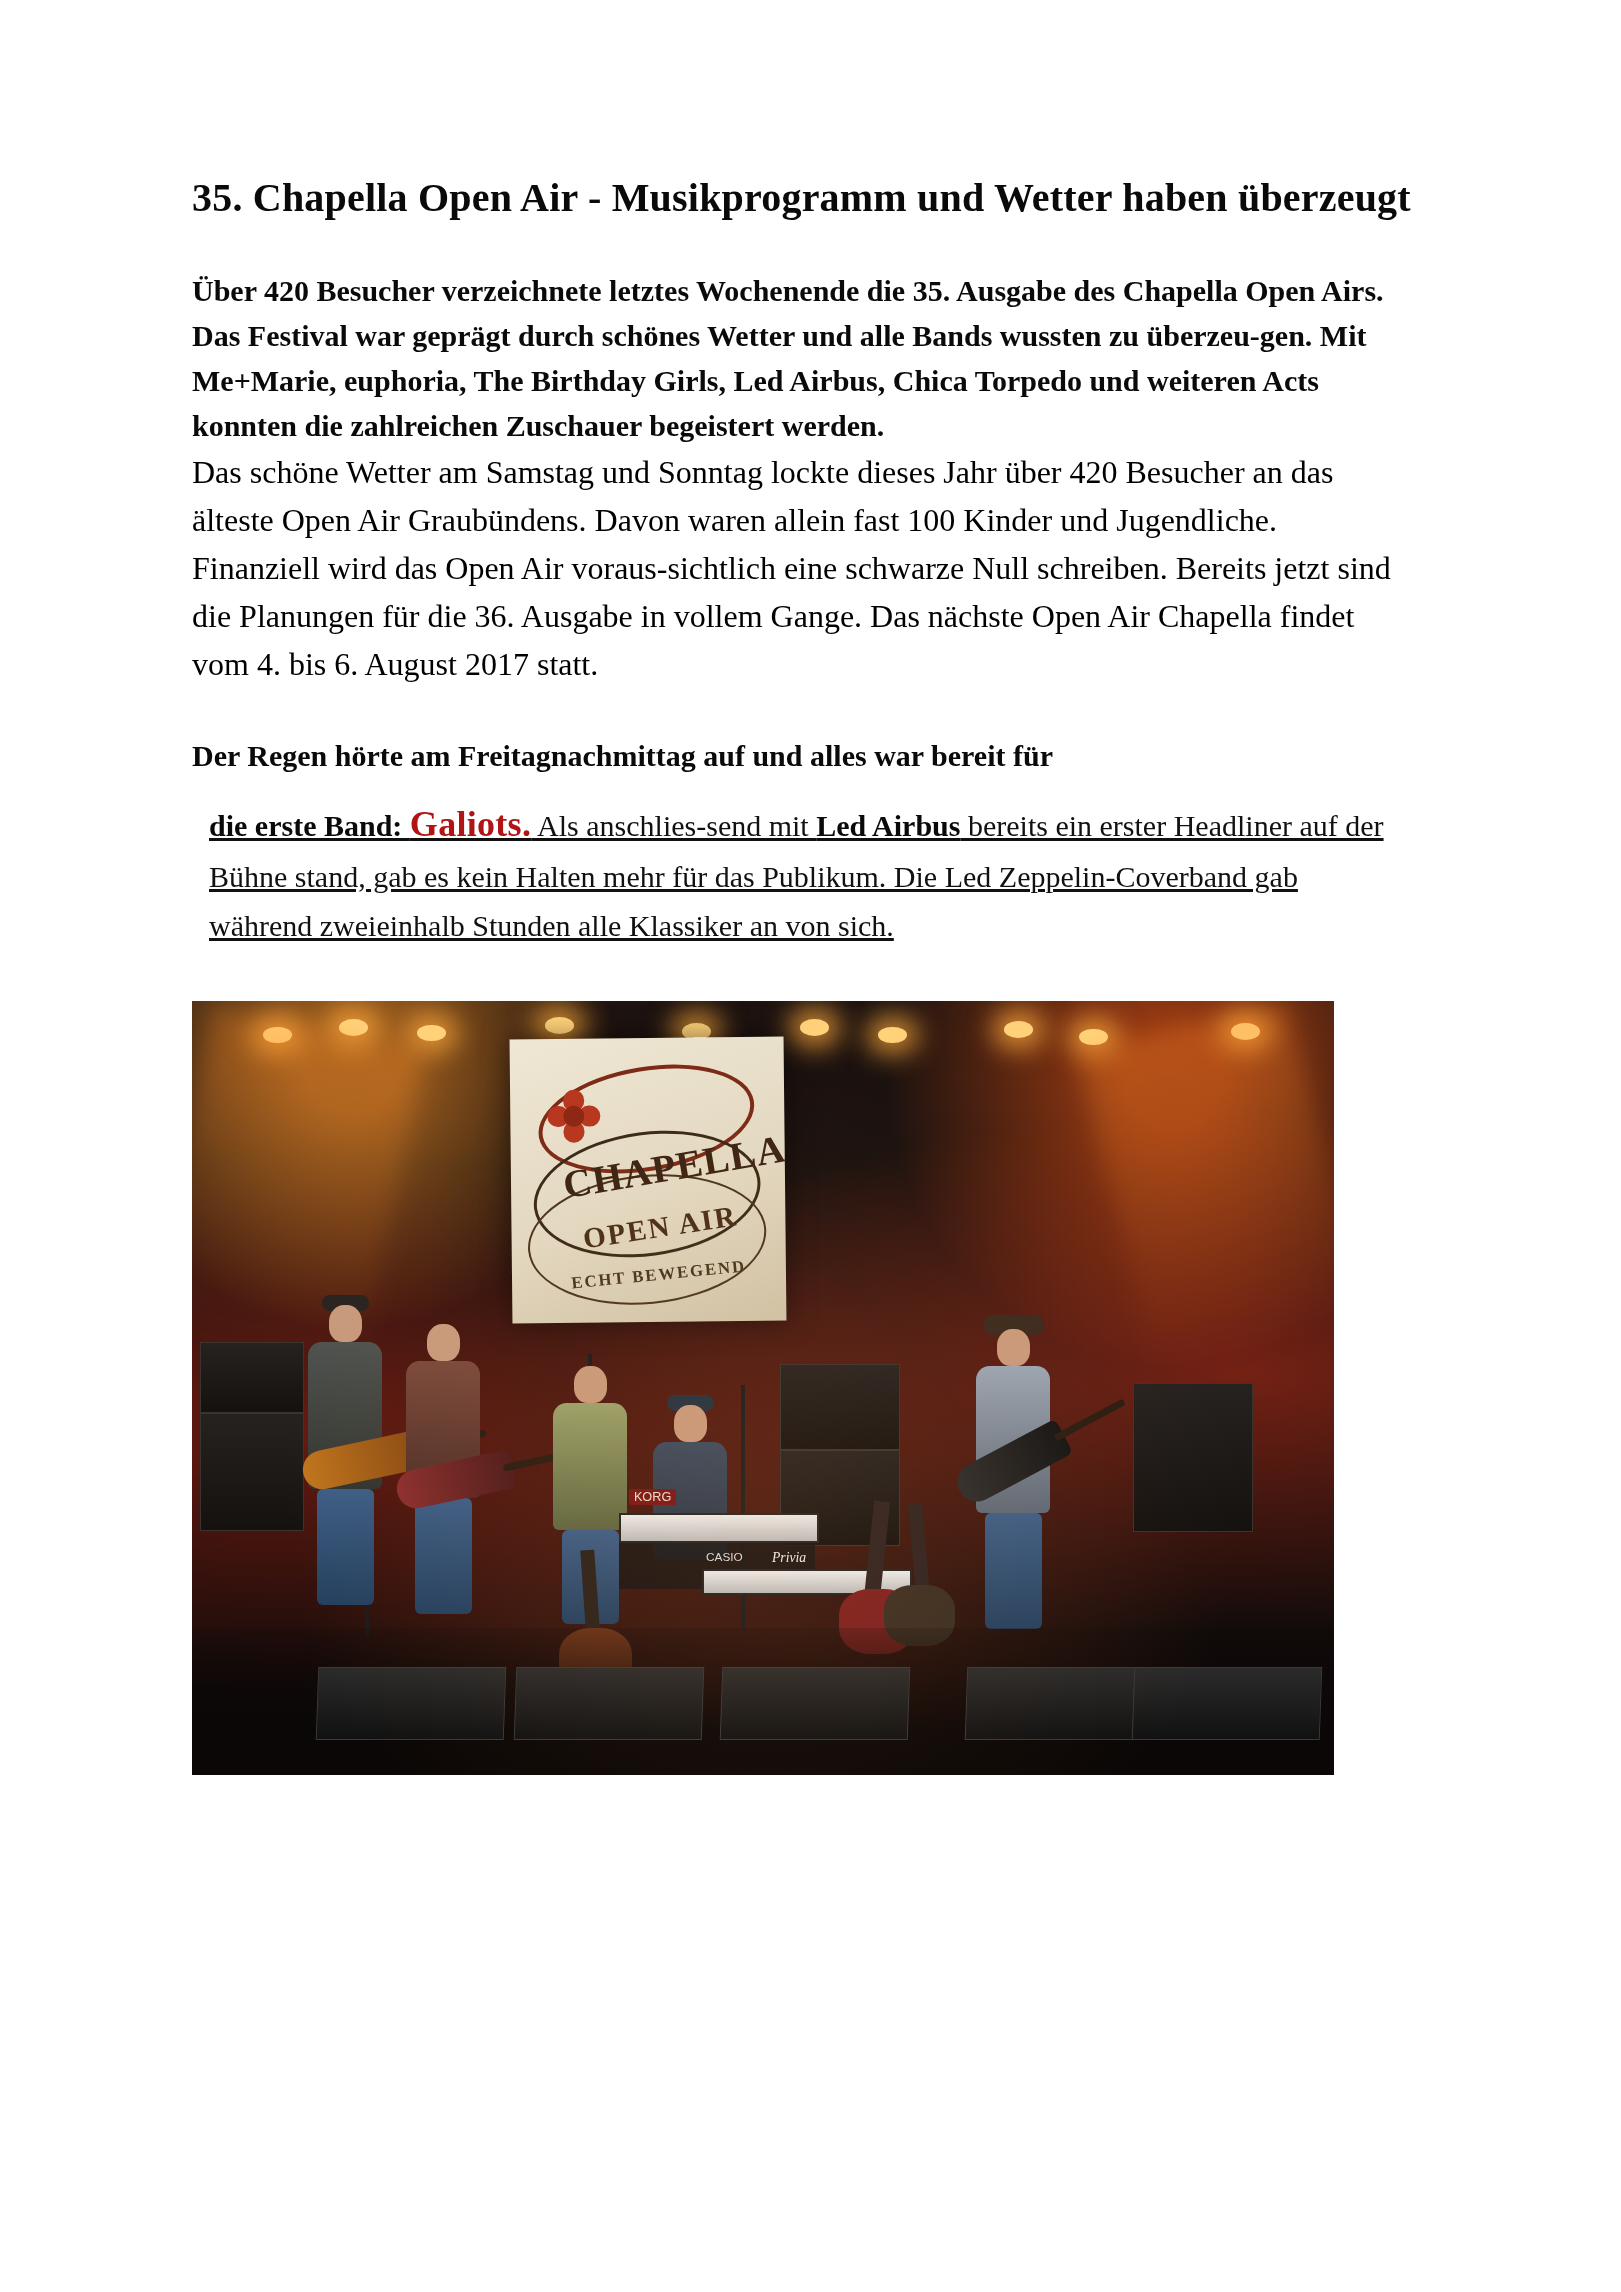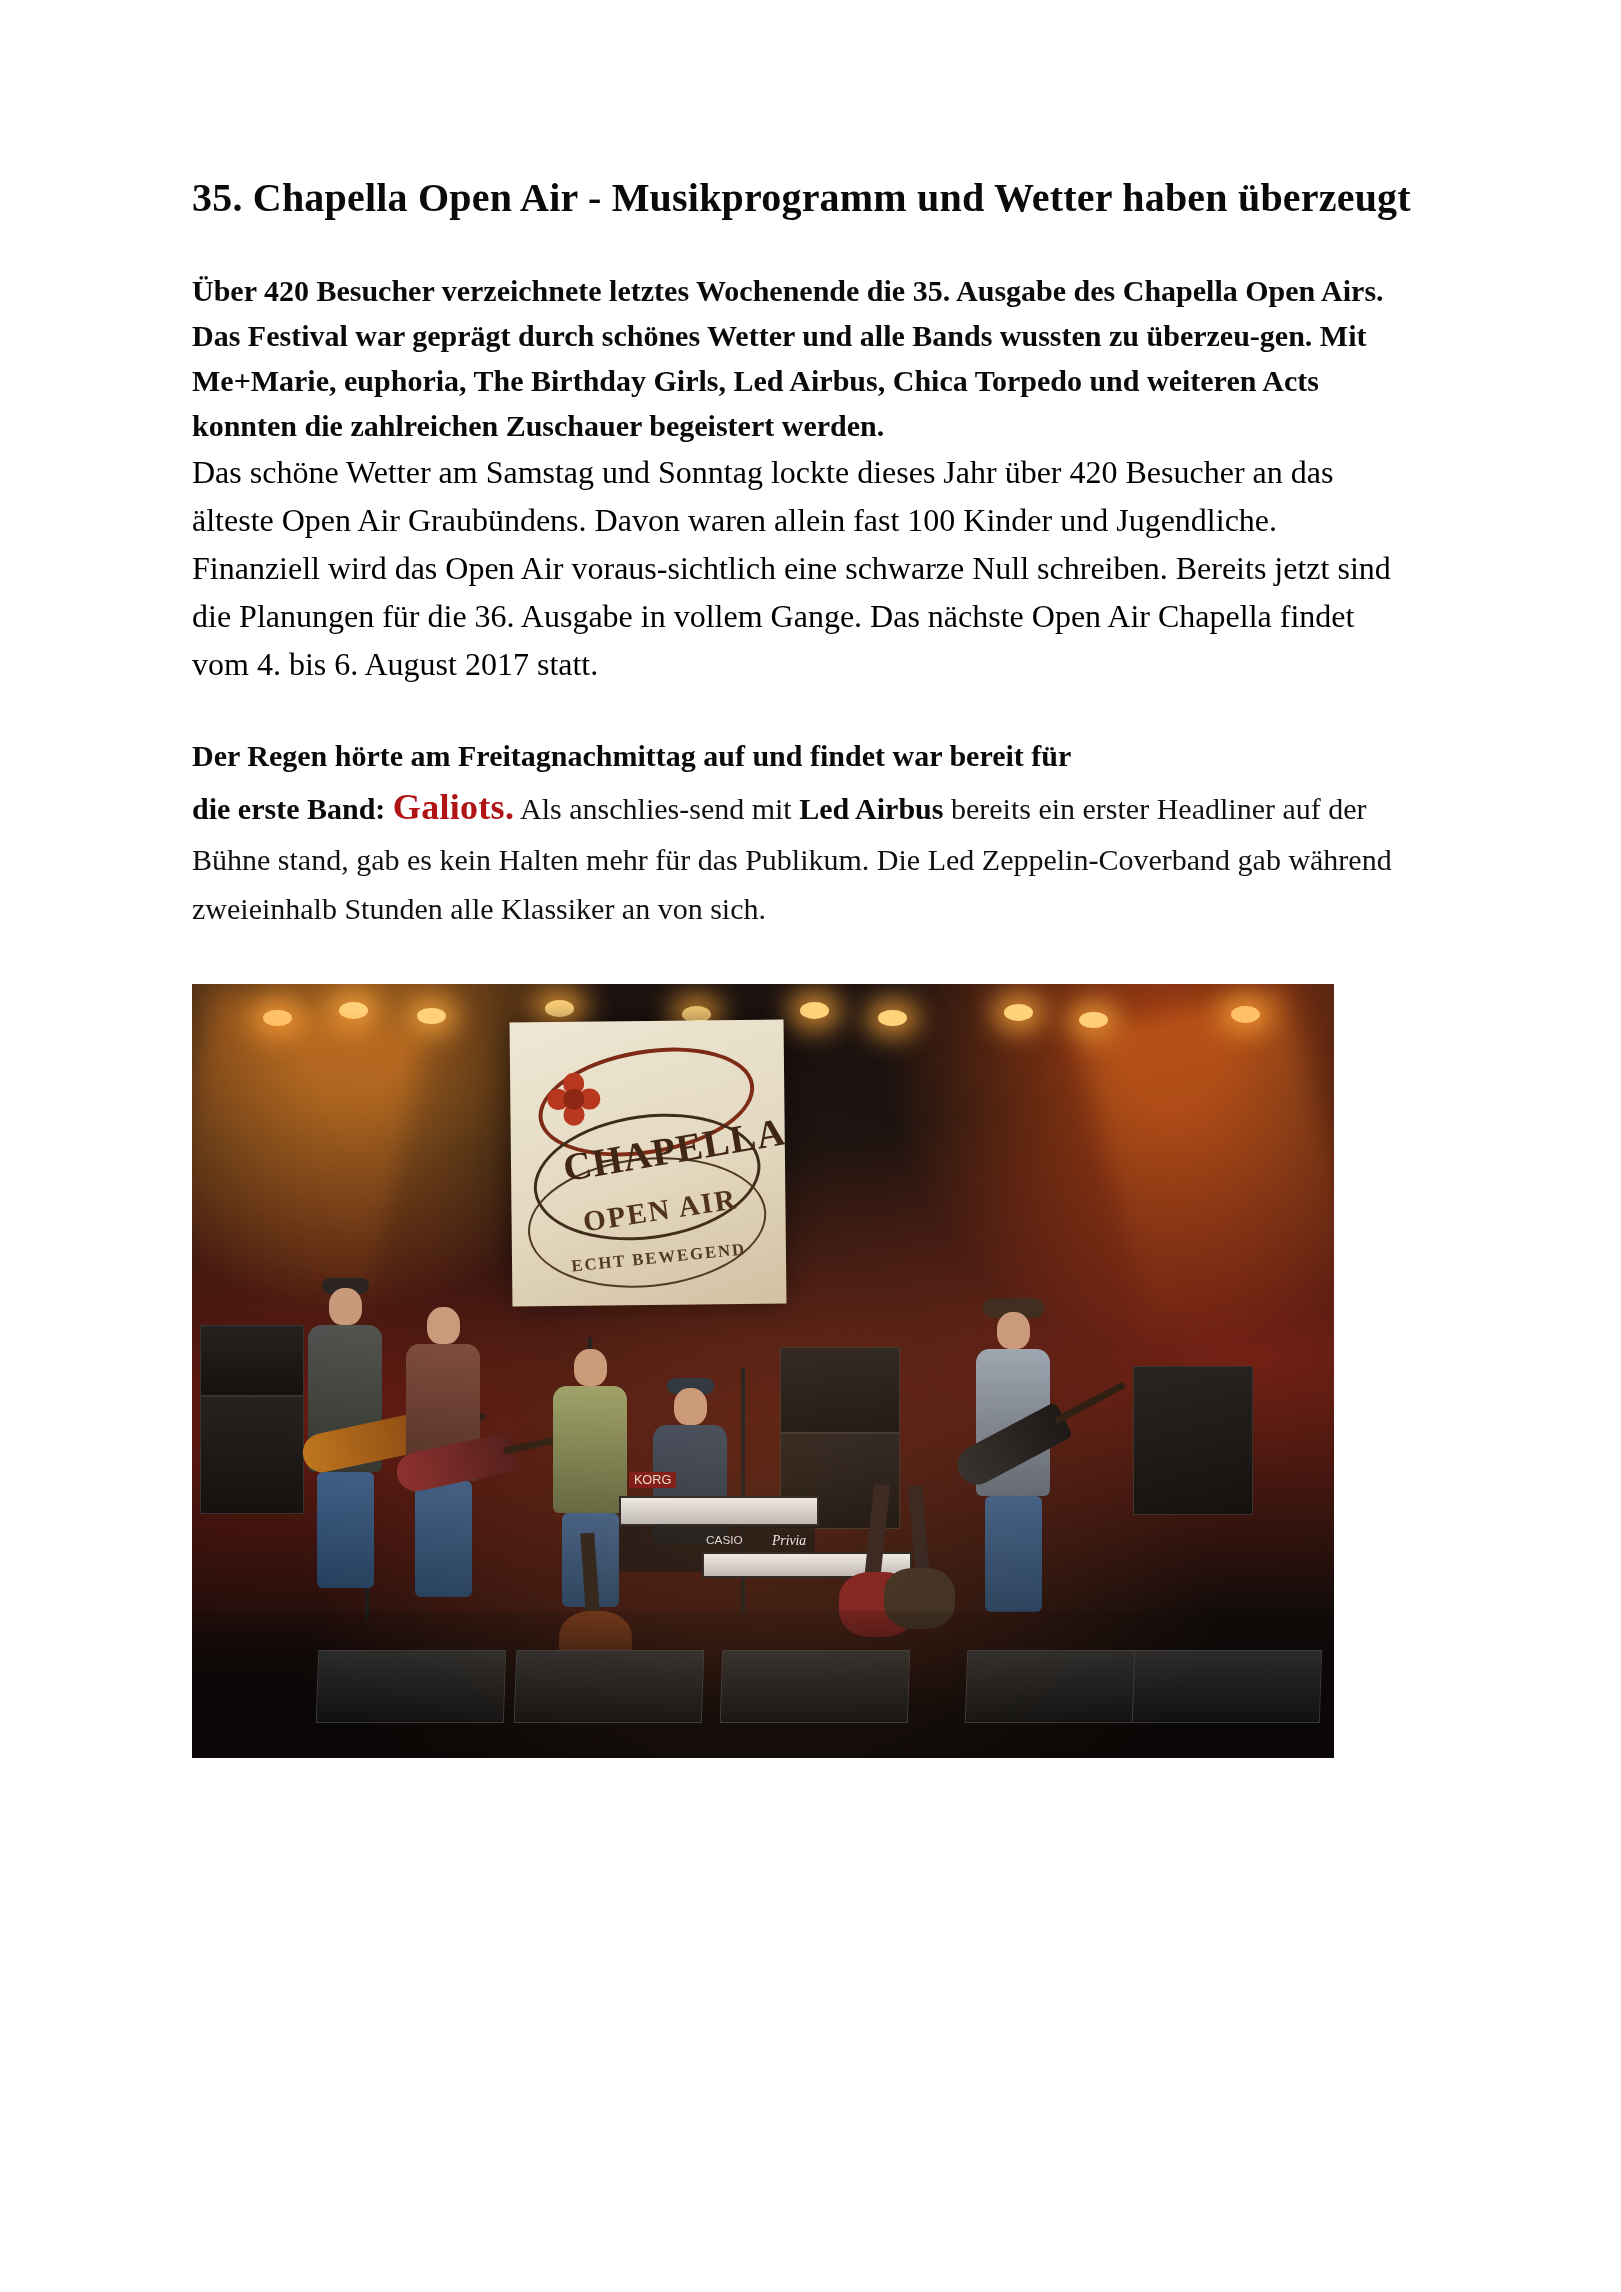--- a/index.html
+++ b/index.html
@@ -47,22 +47,23 @@
   .section-head {
     font-size: 30px;
     font-weight: bold;
     line-height: 1.50;
     margin: 0;
     color: #0a0a0a;
   }
   .galiots-par {
     font-size: 30px;
     line-height: 1.62;
-    margin: 0;
+    margin: 17px;
     color: #111111;
+    text-decoration: underline;
   }
   .galiots {
     color: #b01414;
     font-size: 36px;
     font-weight: bold;
     letter-spacing: 0.3px;
   }
   b.inline { font-weight: bold; color: #0a0a0a; }
 
   
@@ -203,21 +204,21 @@
 <div class="page">
 
   <h1 class="doc-title">35. Chapella Open Air - Musikprogramm und Wetter haben überzeugt</h1>
 
   <p class="lead">Über 420 Besucher verzeichnete letztes Wochenende die 35. Ausgabe des Chapella Open Airs. Das Festival war geprägt durch schönes Wetter und alle Bands wussten zu überzeu-gen. Mit Me+Marie, euphoria, The Birthday Girls, Led Airbus, Chica Torpedo und weiteren Acts konnten die zahlreichen Zuschauer begeistert werden.</p>
 
   <p class="body-par">Das schöne Wetter am Samstag und Sonntag lockte dieses Jahr über 420 Besucher an das älteste Open Air Graubündens. Davon waren allein fast 100 Kinder und Jugendliche. Finanziell wird das Open Air voraus-sichtlich eine schwarze Null schreiben. Bereits jetzt sind die Planungen für die 36. Ausgabe in vollem Gange. Das nächste Open Air Chapella findet vom 4. bis 6. August 2017 statt.</p>
 
   <div class="spacer-md"></div>
 
-  <p class="section-head">Der Regen hörte am Freitagnachmittag auf und findet war bereit für</p>
+  <p class="section-head">Der Regen hörte am Freitagnachmittag auf und alles war bereit für</p>
 
   <p class="galiots-par"><b class="inline">die erste Band: </b><span class="galiots">Galiots.</span><span> Als anschlies-send mit </span><b class="inline">Led Airbus</b><span> bereits ein erster Headliner auf der Bühne stand, gab es kein Halten mehr für das Publikum. Die Led Zeppelin-Coverband gab während zweieinhalb Stunden alle Klassiker an von sich.</span></p>
 
   <div class="photo-wrap">
     <div class="stage-bg"></div>
 
     <div class="lamp" style="left:71px;  top:25.5px;"></div>
     <div class="lamp" style="left:147px; top:17.6px;"></div>
     <div class="lamp" style="left:225px; top:23.5px;"></div>
     <div class="lamp" style="left:353px; top:15.7px;"></div>

